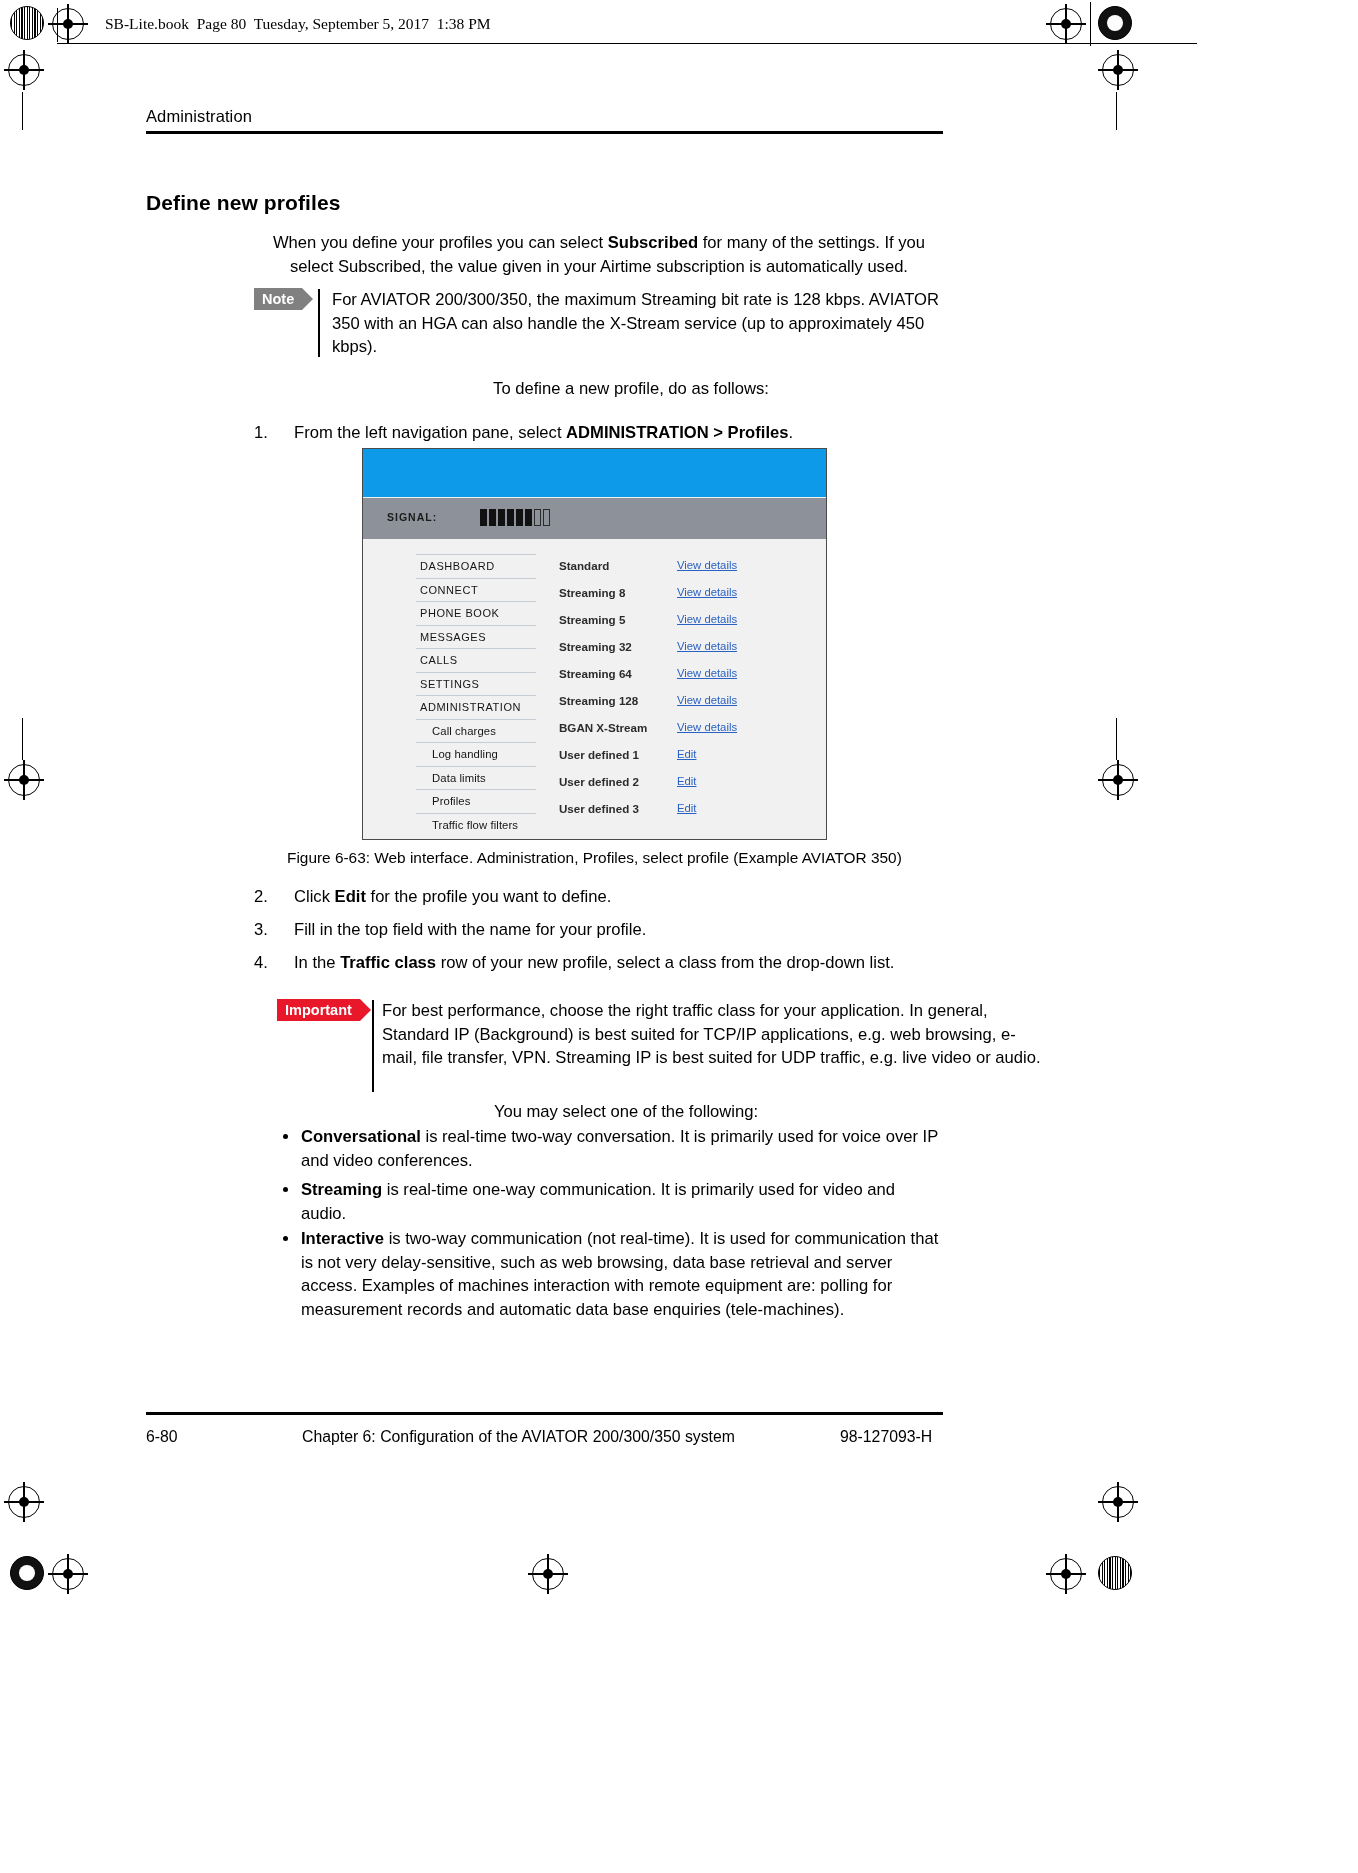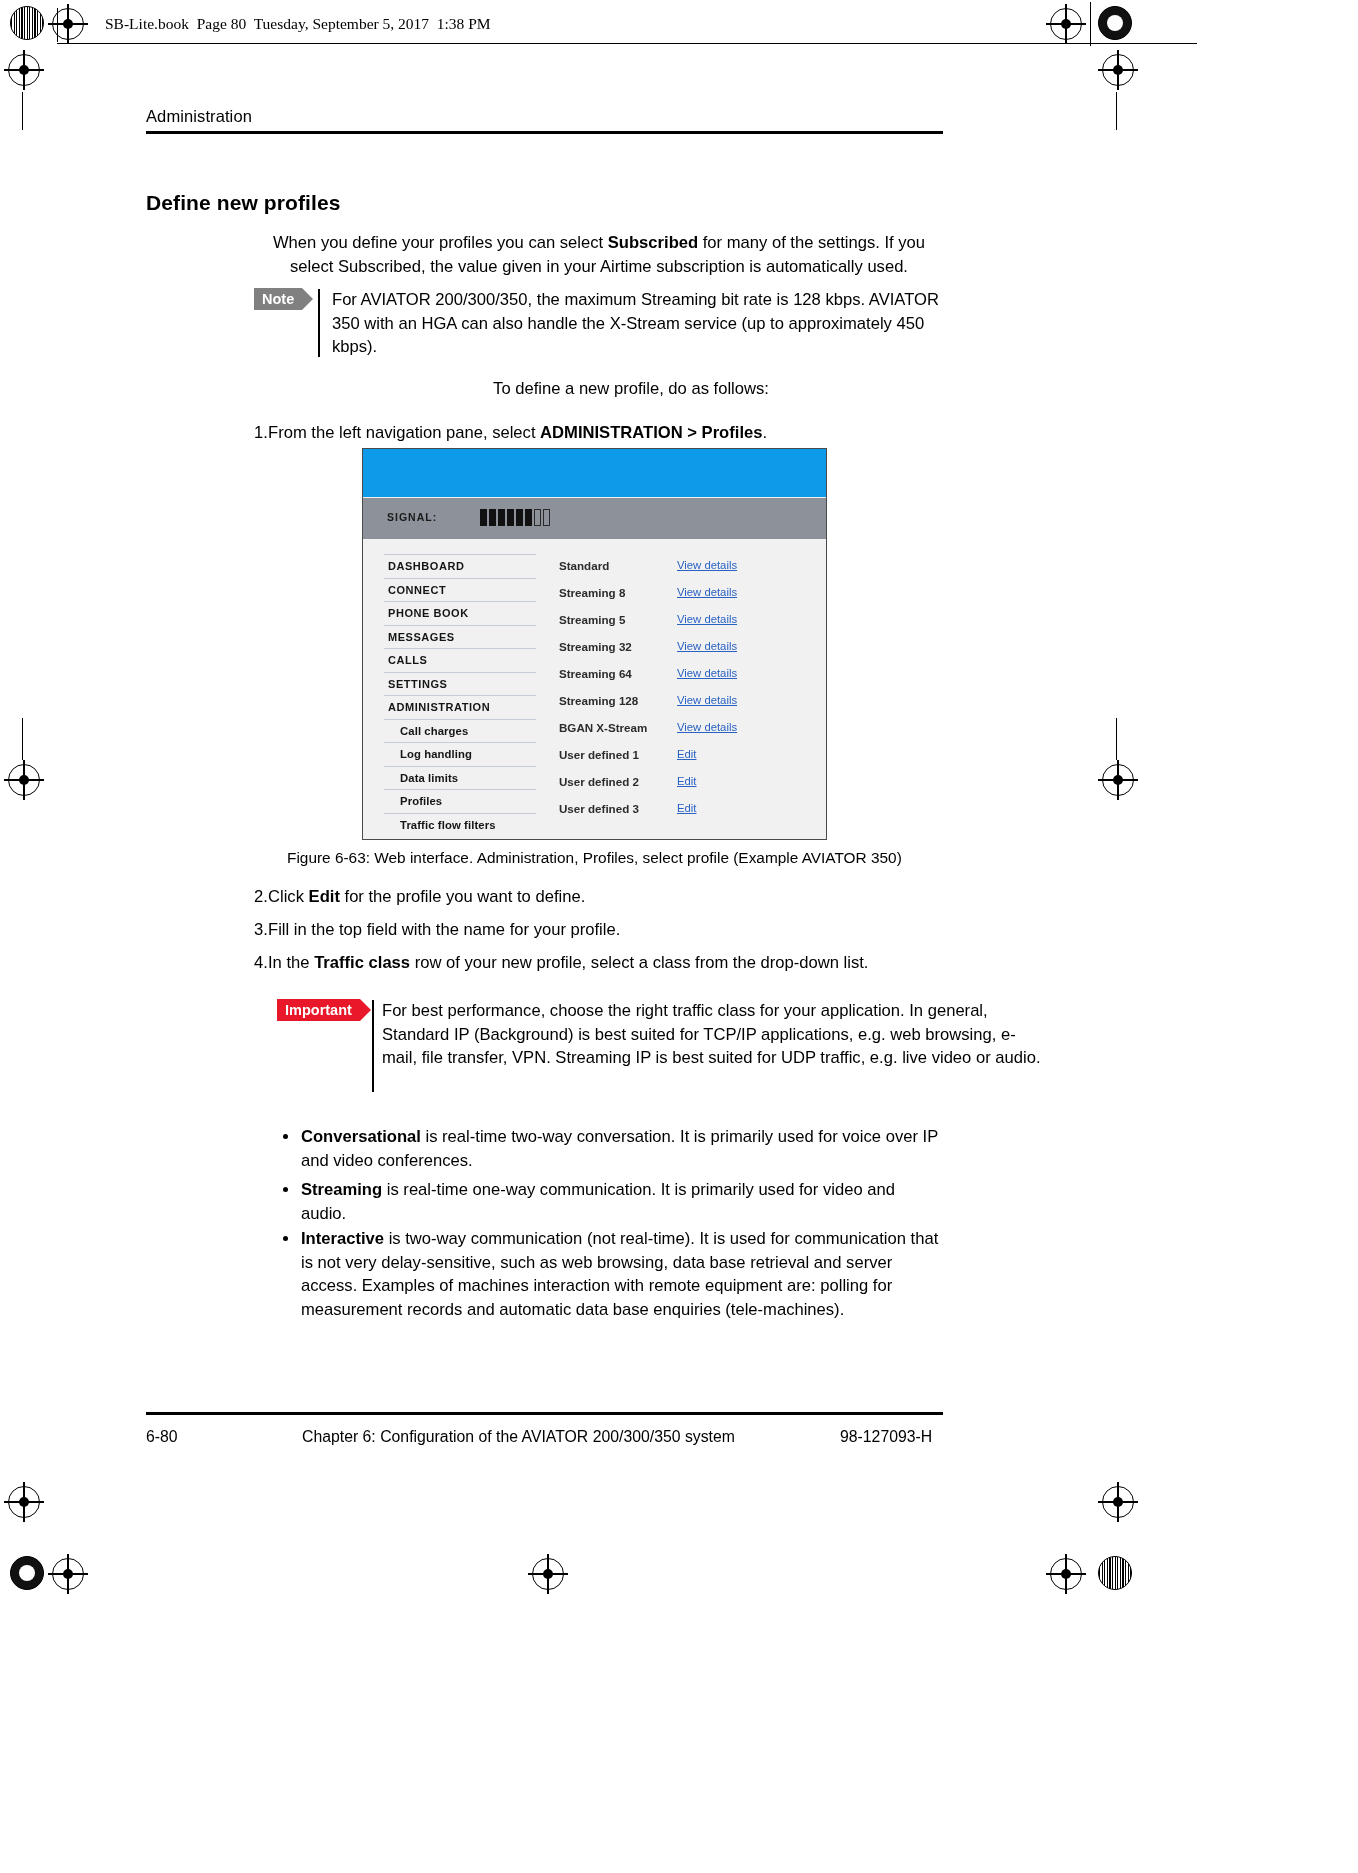--- a/index.html
+++ b/index.html
@@ -110,21 +110,21 @@
   .admon-text {
     position: absolute;
     font-size: 16.6px; line-height: 23.5px;
   }
 
   
   .li-num {
     position: absolute; font-size: 16.6px; line-height: 23.5px;
   }
   .li-num .num { position: absolute; left: 0; top: 0; width: 26px; }
-  .li-num .txt { display: block; margin-left: 14px; }
+  .li-num .txt { display: block; margin-left: 40px; }
 
   
   .bullet-item { position: absolute; font-size: 16.6px; line-height: 23.5px; width: 660px; }
   .bullet-item .bdot {
     position: absolute; left: 0; top: 9px; width: 5px; height: 5px;
     background: #000; border-radius: 50%;
   }
   .bullet-item .btxt { display: block; margin-left: 18px; }
 
   
@@ -144,23 +144,24 @@
   .sigbars { position: absolute; left: 117px; top: 60px; display: flex; gap: 2px; }
   .sigbars i { display:block; width: 7px; height: 17px; background: #111; }
   .sigbars i.off { background: transparent; border: 1px solid #2b2b2b; }
 
   .fig-body { position: absolute; left: 0; top: 90px; right: 0; bottom: 0; background: #f1f1f1; }
 
   .menu { position: absolute; left: 21px; top: 15px; width: 152px; }
   .menu .mi {
     position: relative; height: 23.5px; line-height: 23.5px;
     border-top: 1px solid #c6ccd6;
-    font-size: 11px; font-weight: bold; color: #151515;
+    font-size: 11px; font-weight: normal; color: #151515;
     letter-spacing: .55px; padding-left: 4px;
     white-space: nowrap;
+    margin-left: 32px;
   }
   .menu .mi.sub { padding-left: 16px; letter-spacing: .1px; font-size: 11.3px; }
 
   .profiles { position: absolute; left: 196px; top: 18px; width: 250px; }
   .prow { position: relative; height: 27px; }
   .prow .pname {
     position: absolute; left: 0; top: 2px;
     font-size: 11.6px; font-weight: bold; color: #2c2c2c;
     white-space: nowrap;
   }
@@ -392,20 +393,21 @@
   </div>
 
   <div class="admon" style="left:277px; top:999px; width:680px;">
     <div class="admon-tagwrap">
       <span class="tag important">Important</span>
     </div>
     <div class="admon-bar" style="left:95px; top:1px; height:92px;"></div>
     <div class="admon-text" style="left:105px; top:0px; width:667px;">For best performance, choose the right traffic class for your application. In general, Standard IP (Background) is best suited for TCP/IP applications, e.g. web browsing, e-mail, file transfer, VPN. Streaming IP is best suited for UDP traffic, e.g. live video or audio.</div>
   </div>
 
+  <div class="body-p" style="left:281px; top:1100px; width:690px;">You may select one of the following:</div>
 
   <div class="bullet-item" style="left:283px; top:1178px;">
     <span class="bdot"></span>
     <span class="btxt"><b>Streaming</b><span> is real-time one-way communication. It is primarily used for video and audio.</span></span>
   </div>
 
   <div class="bullet-item" style="left:283px; top:1125px;">
     <span class="bdot"></span>
     <span class="btxt"><b>Conversational</b><span> is real-time two-way conversation. It is primarily used for voice over IP and video conferences.</span></span>
   </div>

